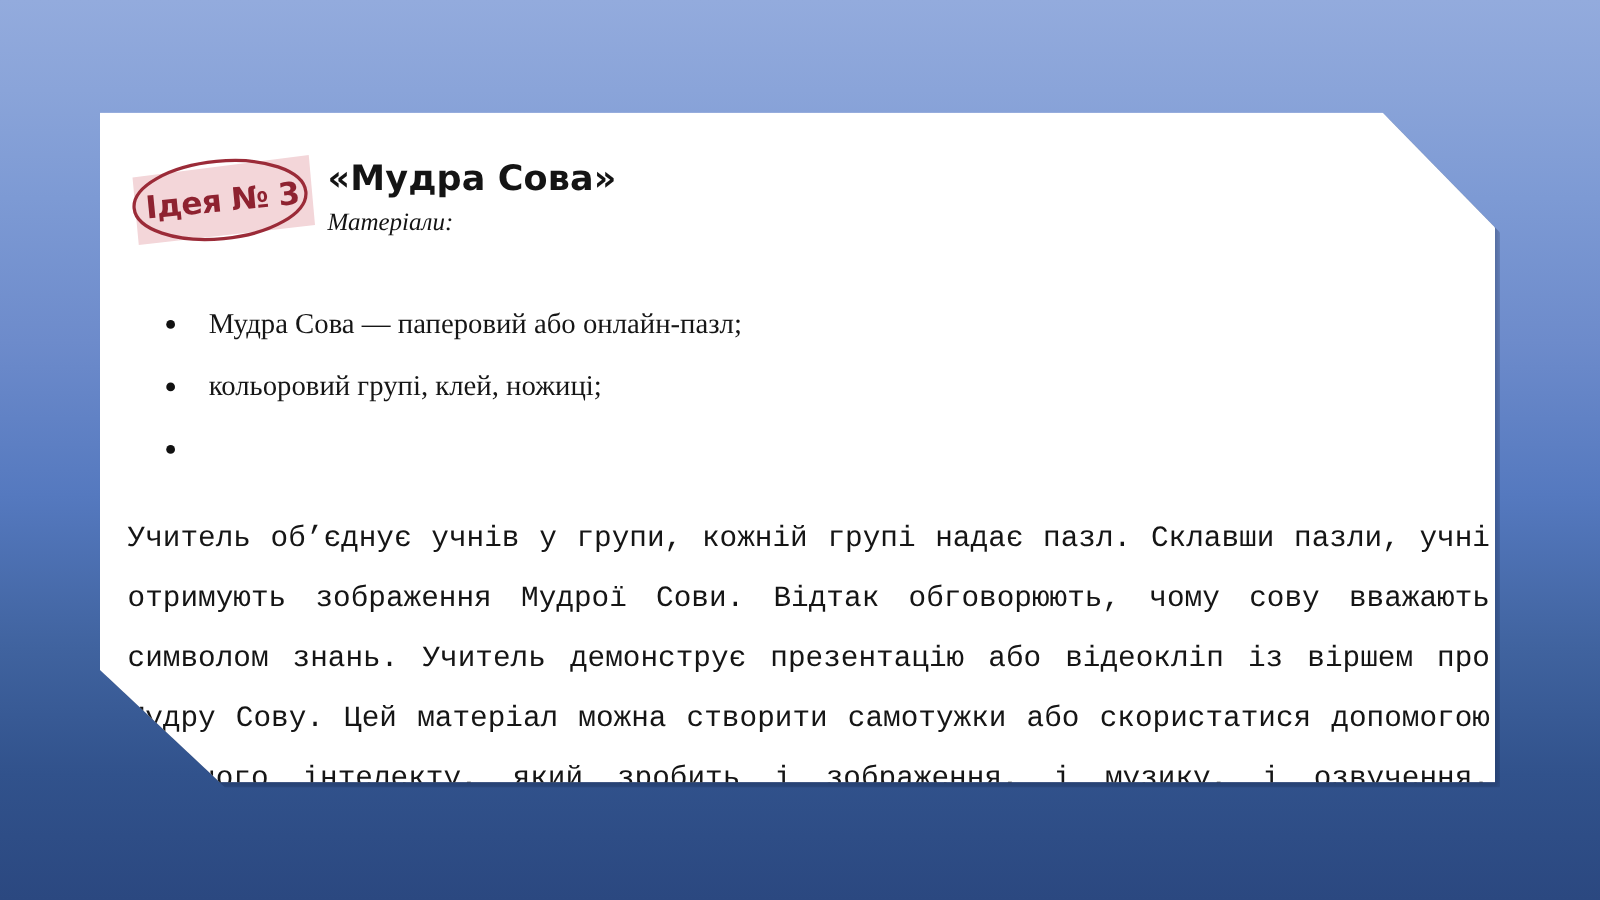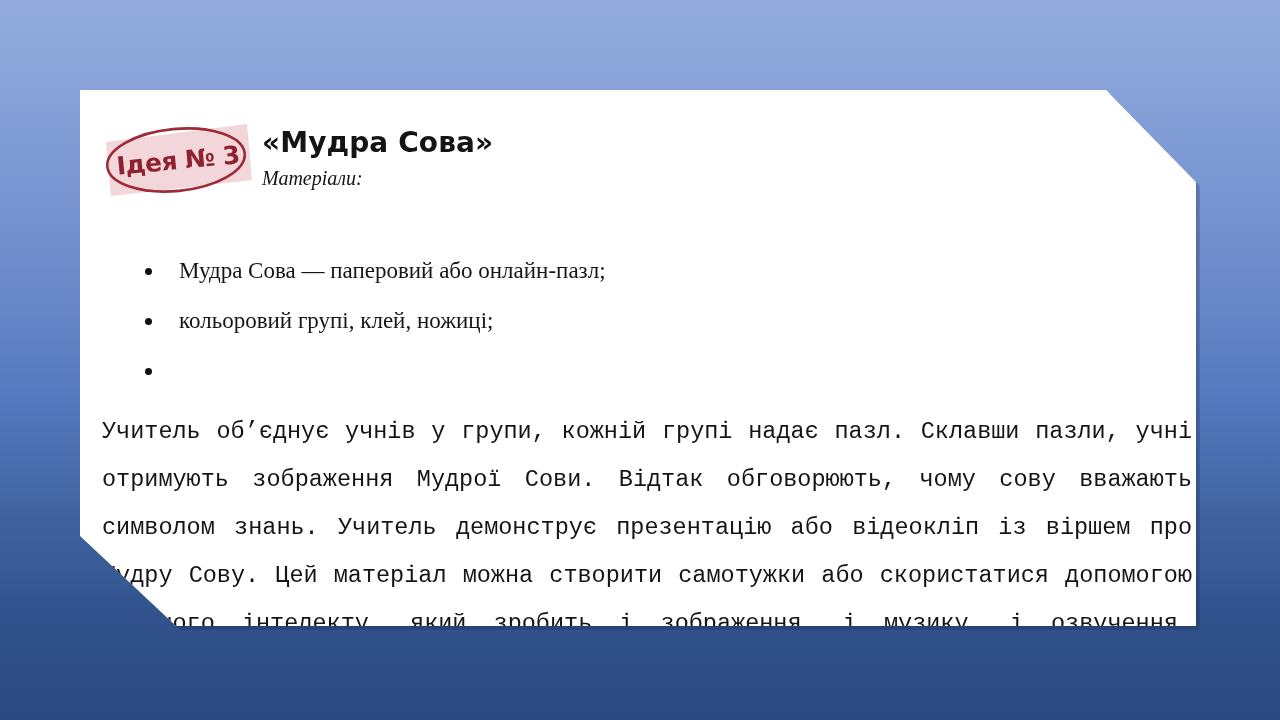--- a/index.html
+++ b/index.html
@@ -138,21 +138,21 @@
     white-space: nowrap;
   }
 
   
   .bullets {
     position: absolute;
     left: 0;
     top: 140px;
     width: 1116px;
     list-style: none;
-    margin: 16px;
+    margin: 4px;
     padding: 0;
   }
   .bullet-item {
     position: relative;
     height: 50px;
     padding-left: 83px;
     font-family: "Liberation Serif", serif;
     font-size: 23px;
     color: #161616;
     line-height: 50px;

